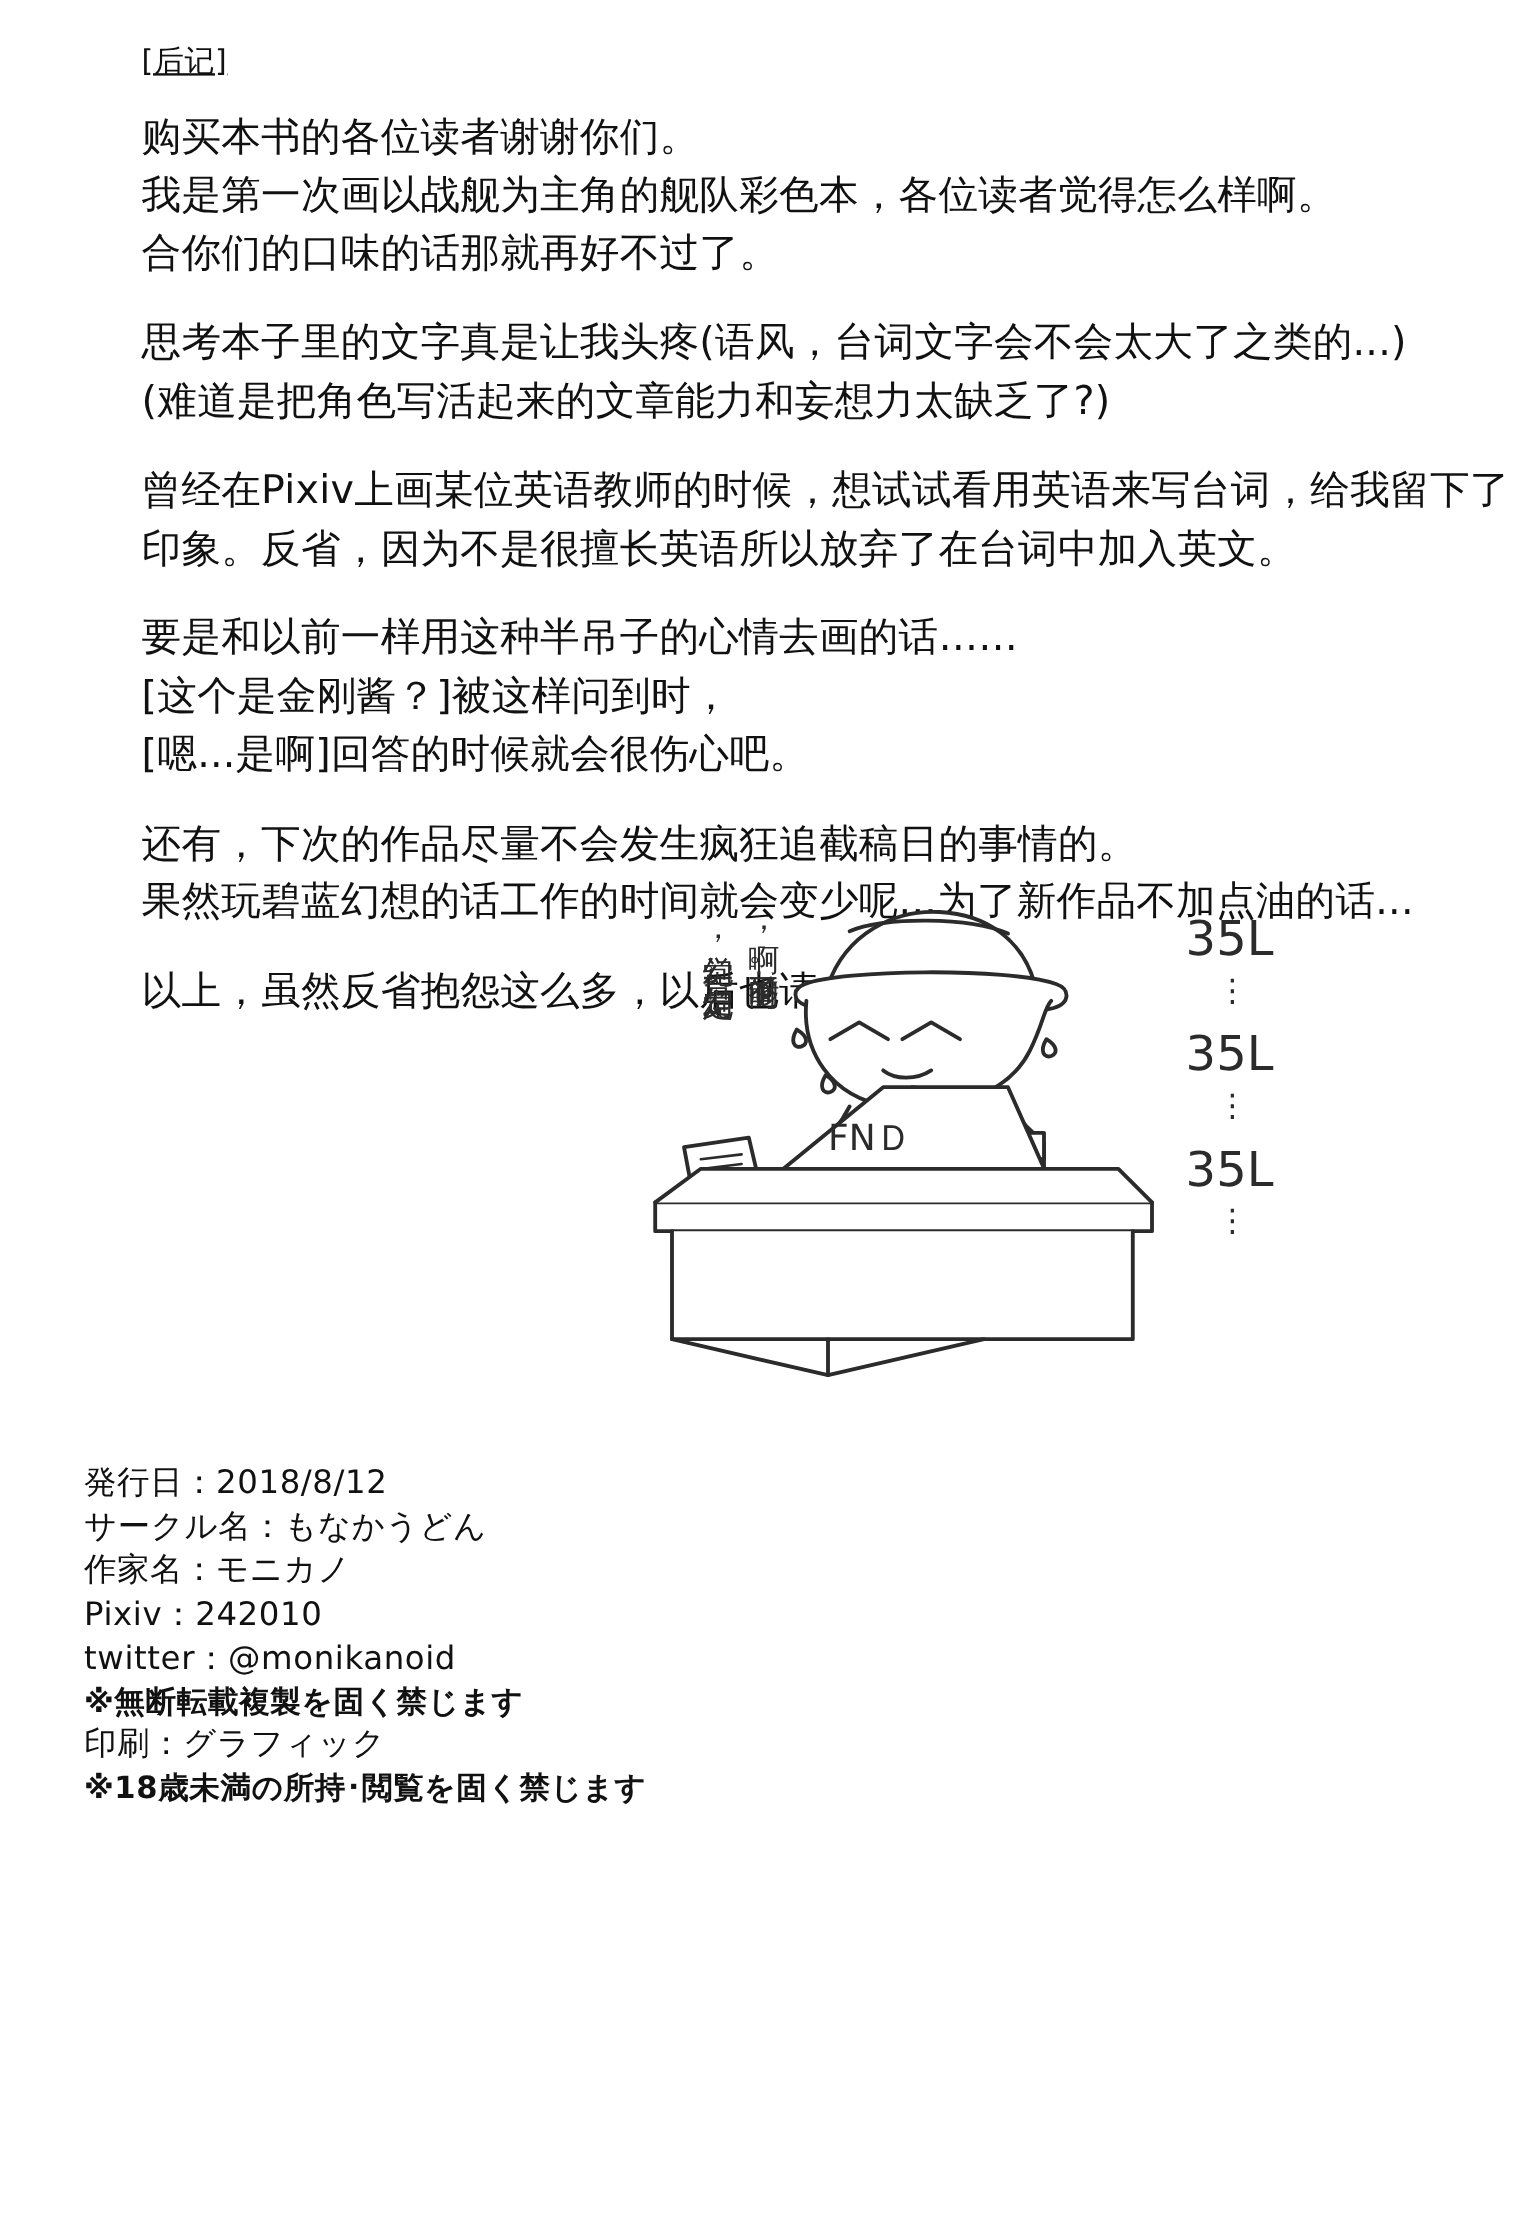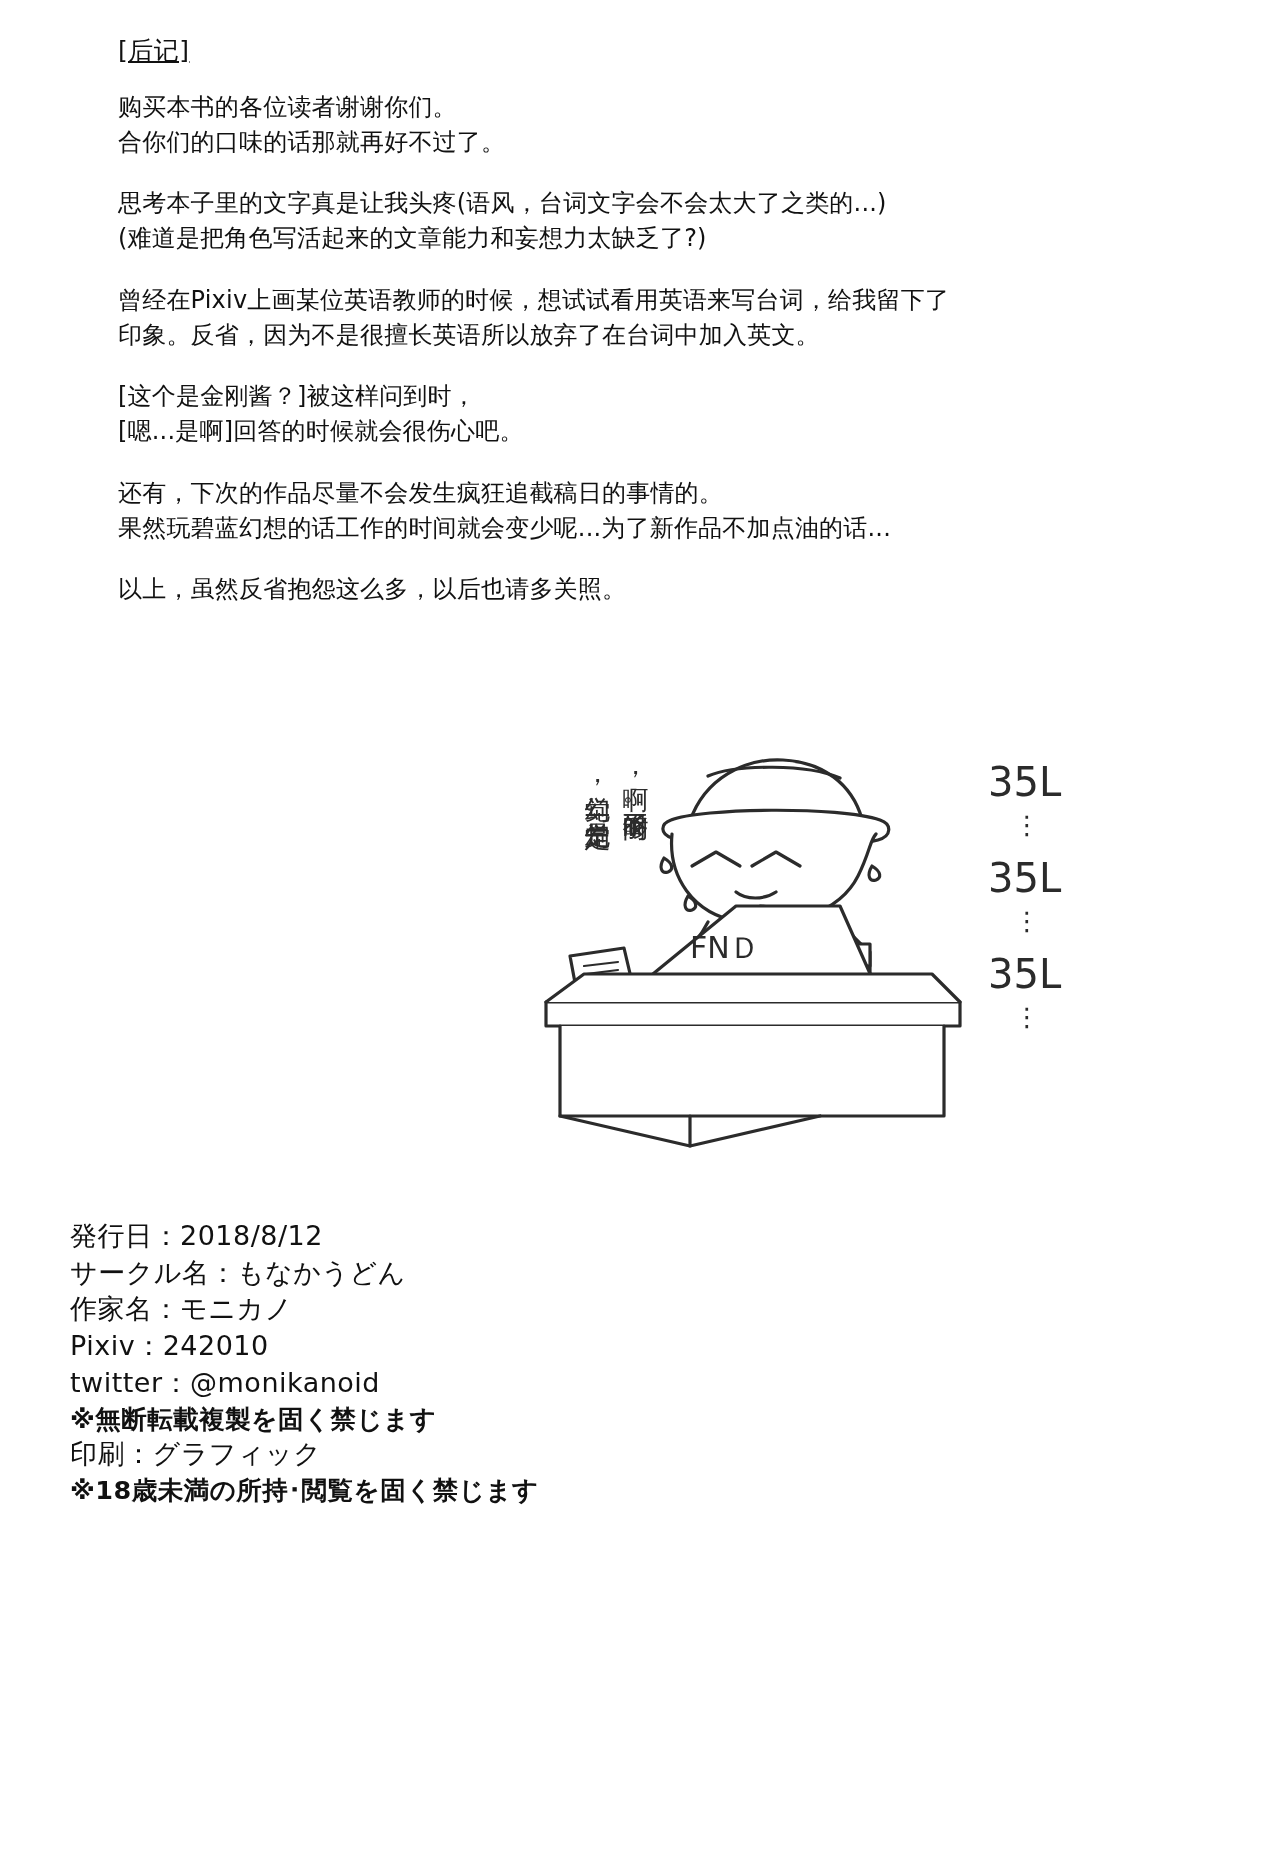--- a/index.html
+++ b/index.html
@@ -29,21 +29,21 @@
     width: 1060px;
   }
   .afterword-title {
     font-size: 25px;
     line-height: 1.5;
     margin-bottom: 20px;
     letter-spacing: 0.5px;
     text-decoration: underline;
   }
   .para {
-    font-size: 24px;
+    font-size: 33px;
     line-height: 1.47;
     margin: 0 0 26px 0;
     letter-spacing: 0.2px;
   }
   .para .ln {
     display: block;
     white-space: nowrap;
   }
   .para.last { margin-bottom: 0; }
 
@@ -79,34 +79,36 @@
 </head>
 <body>
 
 <div class="page">
 
   <section class="afterword">
     <div class="afterword-title">[后记]</div>
 
     <p class="para">
       <span class="ln">购买本书的各位读者谢谢你们。</span>
+      <span class="ln">我是第一次画以战舰为主角的舰队彩色本，各位读者觉得怎么样啊。</span>
       <span class="ln">合你们的口味的话那就再好不过了。</span>
     </p>
 
     <p class="para">
       <span class="ln">思考本子里的文字真是让我头疼(语风，台词文字会不会太大了之类的...)</span>
       <span class="ln">(难道是把角色写活起来的文章能力和妄想力太缺乏了?)</span>
     </p>
 
     <p class="para">
       <span class="ln">曾经在Pixiv上画某位英语教师的时候，想试试看用英语来写台词，给我留下了</span>
       <span class="ln">印象。反省，因为不是很擅长英语所以放弃了在台词中加入英文。</span>
     </p>
 
     <p class="para">
+      <span class="ln">要是和以前一样用这种半吊子的心情去画的话……</span>
       <span class="ln">[这个是金刚酱？]被这样问到时，</span>
       <span class="ln">[嗯...是啊]回答的时候就会很伤心吧。</span>
     </p>
 
     <p class="para">
       <span class="ln">还有，下次的作品尽量不会发生疯狂追截稿日的事情的。</span>
       <span class="ln">果然玩碧蓝幻想的话工作的时间就会变少呢...为了新作品不加点油的话...</span>
     </p>
 
 

